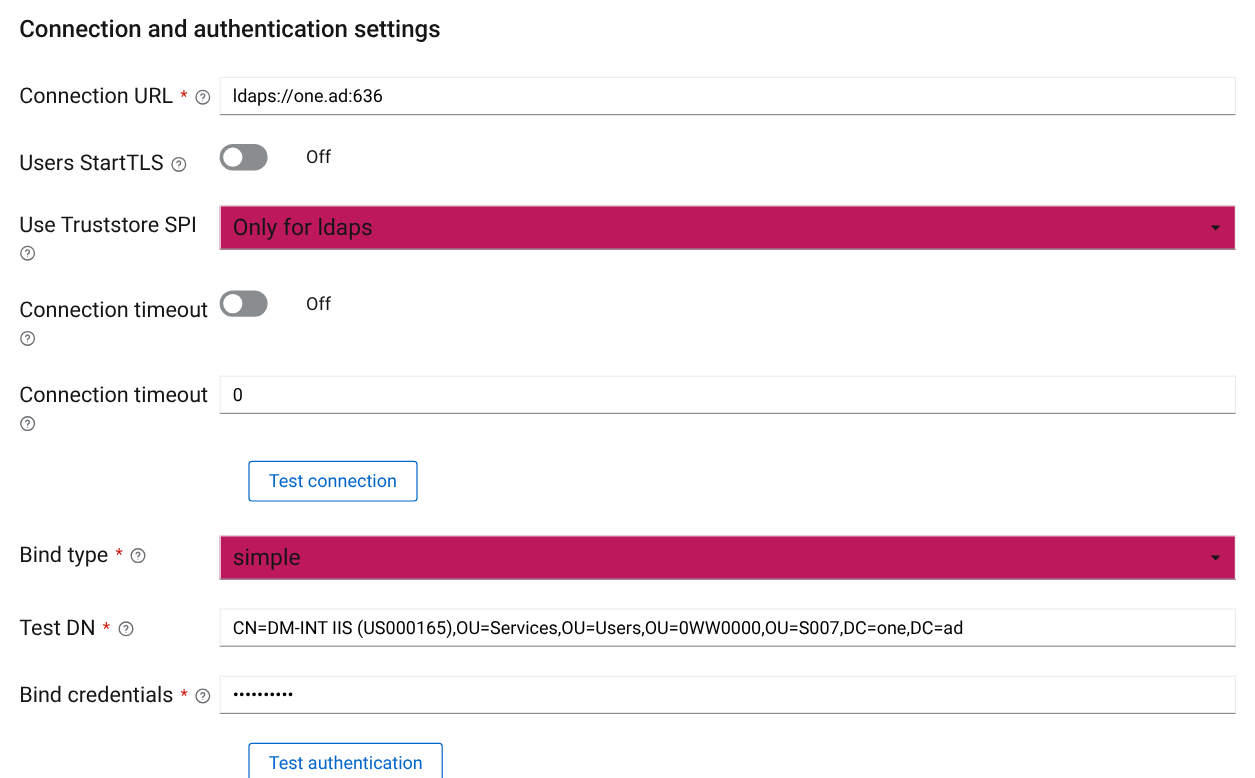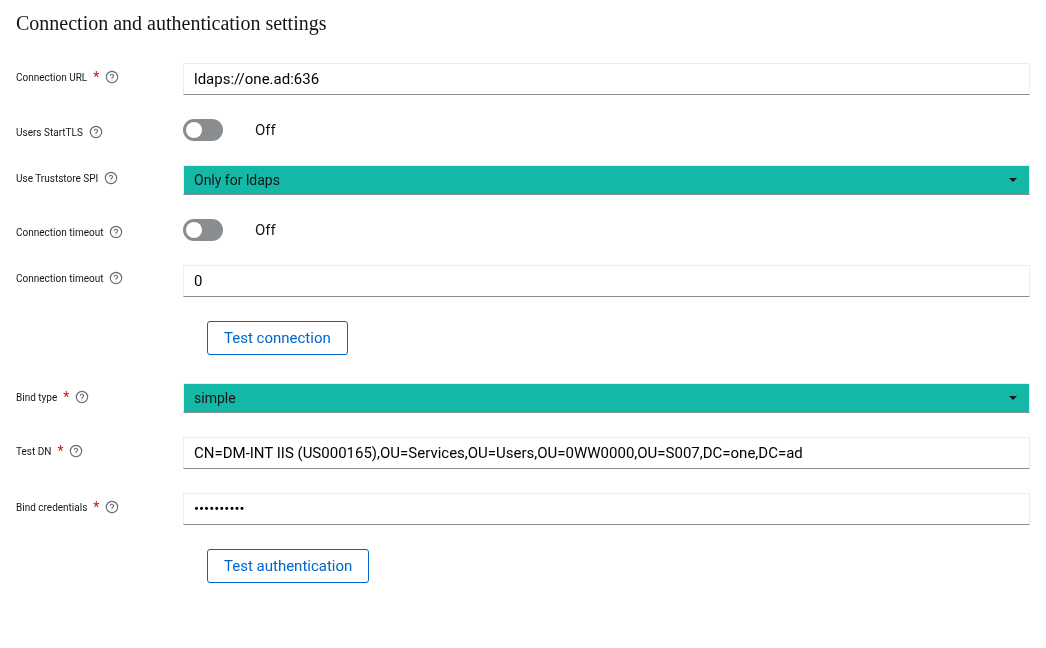--- a/index.html
+++ b/index.html
@@ -12,38 +12,37 @@
       font-size: 14px;
       color: #151515;
       background: #fff;
       padding: 12px 16px;
     }
     .section-title {
       font-size: 20px;
       font-weight: 500;
       color: #151515;
       margin-bottom: 28px;
-      font-family: Liberation Serif, serif;
     }
     .form-row {
       display: flex;
       align-items: flex-start;
       margin-bottom: 24px;
     }
     .label-col {
       width: 167px;
       flex-shrink: 0;
       display: flex;
       align-items: center;
       gap: 6px;
       padding-top: 6px;
       flex-wrap: wrap;
     }
     .label-text {
-      font-size: 10px;
+      font-size: 18px;
       color: #151515;
     }
     .required {
       color: #c9190b;
       font-size: 14px;
     }
     .help-icon {
       display: inline-flex;
       align-items: center;
       justify-content: center;
@@ -73,28 +72,28 @@
       outline: none;
       font-family: inherit;
     }
     .select-wrap {
       position: relative;
       width: 100%;
     }
     .select-input {
       width: 100%;
       padding: 6px 32px 6px 10px;
-      font-size: 14px;
+      font-size: 19px;
       color: #151515;
       border: none;
       border-top: 1px solid #ededed;
       border-left: 1px solid #ededed;
       border-right: 1px solid #ededed;
       border-bottom: 1px solid #8a8d90;
-      background: #14b8a6;
+      background: #be185d;
       outline: none;
       font-family: inherit;
       appearance: none;
       cursor: pointer;
     }
     .select-caret {
       position: absolute;
       right: 12px;
       top: 50%;
       transform: translateY(-50%);

